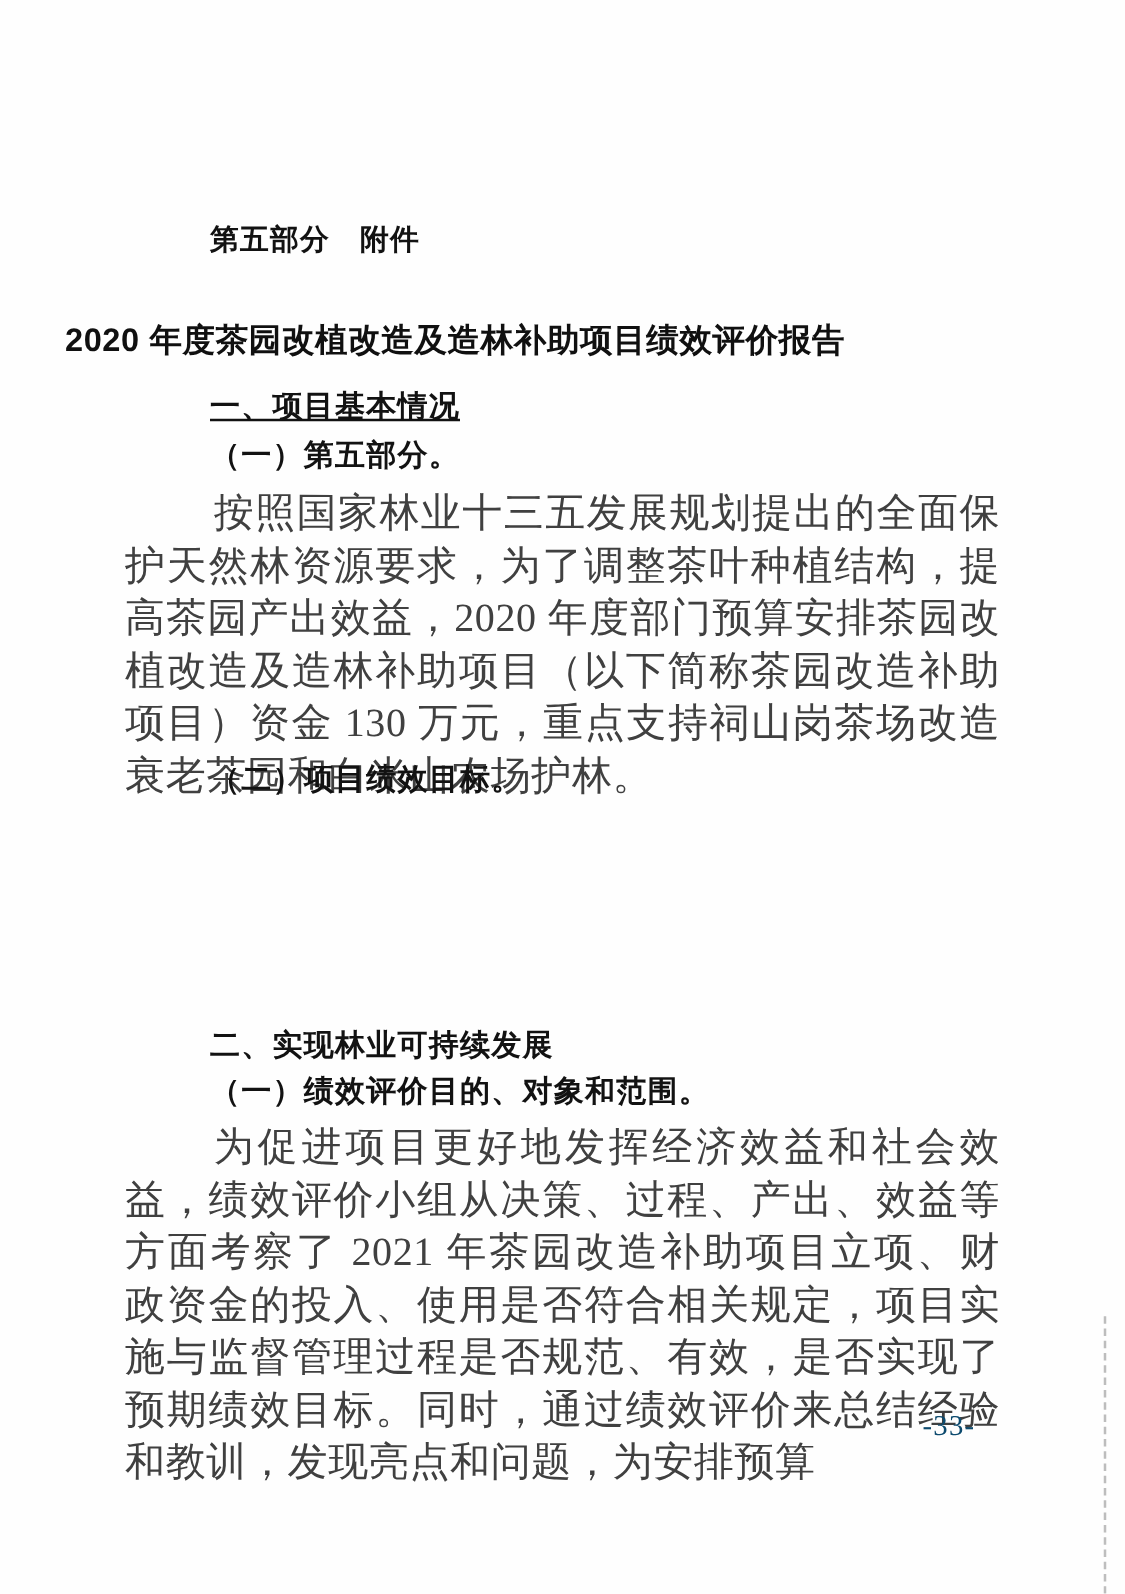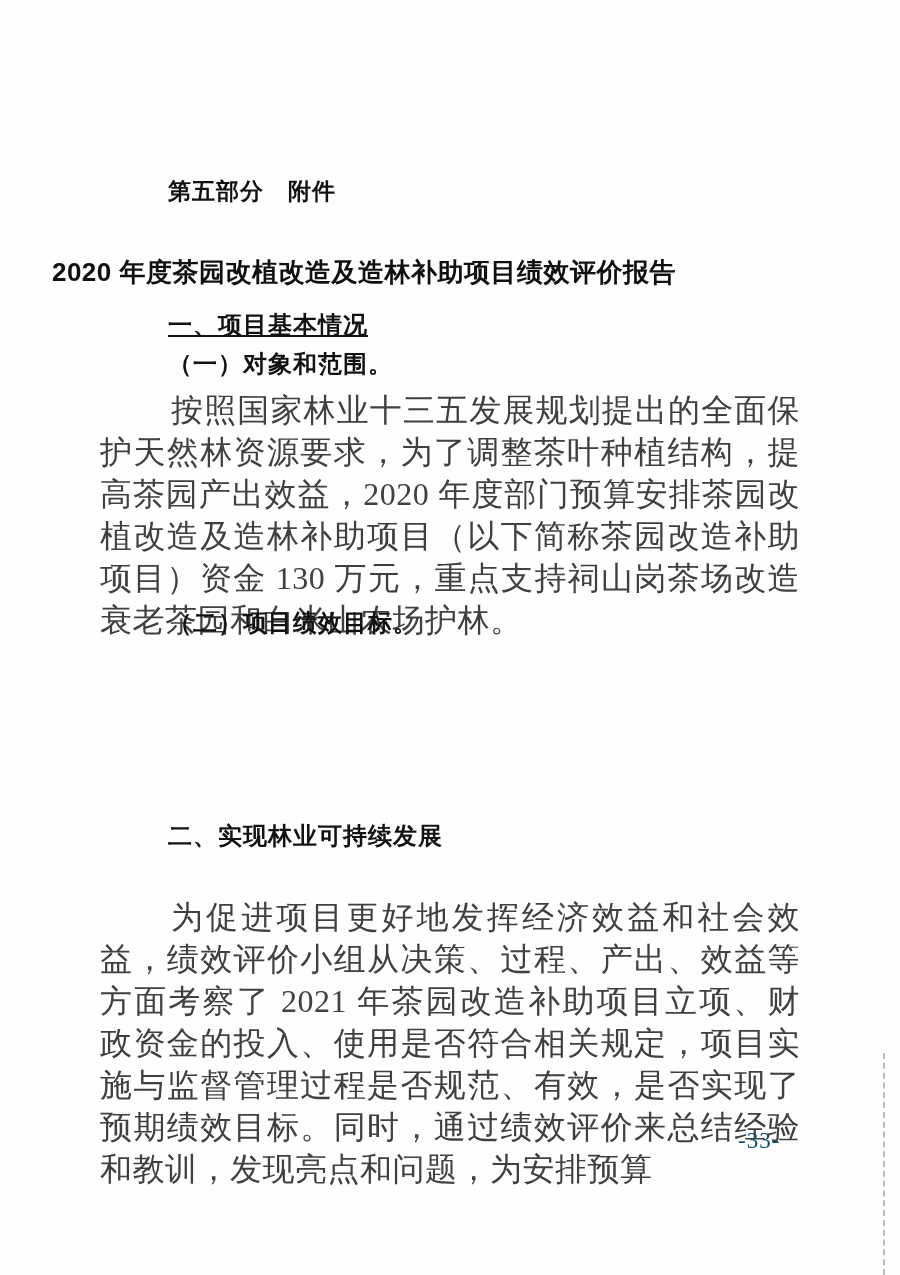--- a/index.html
+++ b/index.html
@@ -108,29 +108,30 @@
 <body>
 
 <div class="page">
 
   <div class="part-heading">第五部分　附件</div>
 
   <div class="report-title">2020 年度茶园改植改造及造林补助项目绩效评价报告</div>
 
   <div id="h1-1" class="lvl1-heading">一、项目基本情况</div>
 
-  <div id="h2-1" class="lvl2-heading">（一）对象和范围。</div>
+  <div id="h2-1" class="lvl2-heading">（一）第五部分。</div>
 
   <div id="para1" class="body-para">按照国家林业十三五发展规划提出的全面保护天然林资源要求，为了调整茶叶种植结构，提高茶园产出效益，2020 年度部门预算安排茶园改植改造及造林补助项目（以下简称茶园改造补助项目）资金 130 万元，重点支持祠山岗茶场改造衰老茶园和白米山农场护林。</div>
 
   <div id="h2-2" class="lvl2-heading">（二）项目绩效目标。</div>
 
 
   <div id="h1-2" class="lvl1-heading">二、实现林业可持续发展</div>
 
+  <div id="h2-3" class="lvl2-heading">（一）绩效评价目的、对象和范围。</div>
 
   <div id="para3" class="body-para">为促进项目更好地发挥经济效益和社会效益，绩效评价小组从决策、过程、产出、效益等方面考察了 2021 年茶园改造补助项目立项、财政资金的投入、使用是否符合相关规定，项目实施与监督管理过程是否规范、有效，是否实现了预期绩效目标。同时，通过绩效评价来总结经验和教训，发现亮点和问题，为安排预算</div>
 
   <div class="page-number">-33-</div>
 
   <div class="scan-artifact"></div>
 
 </div>
 
 </body></html>

